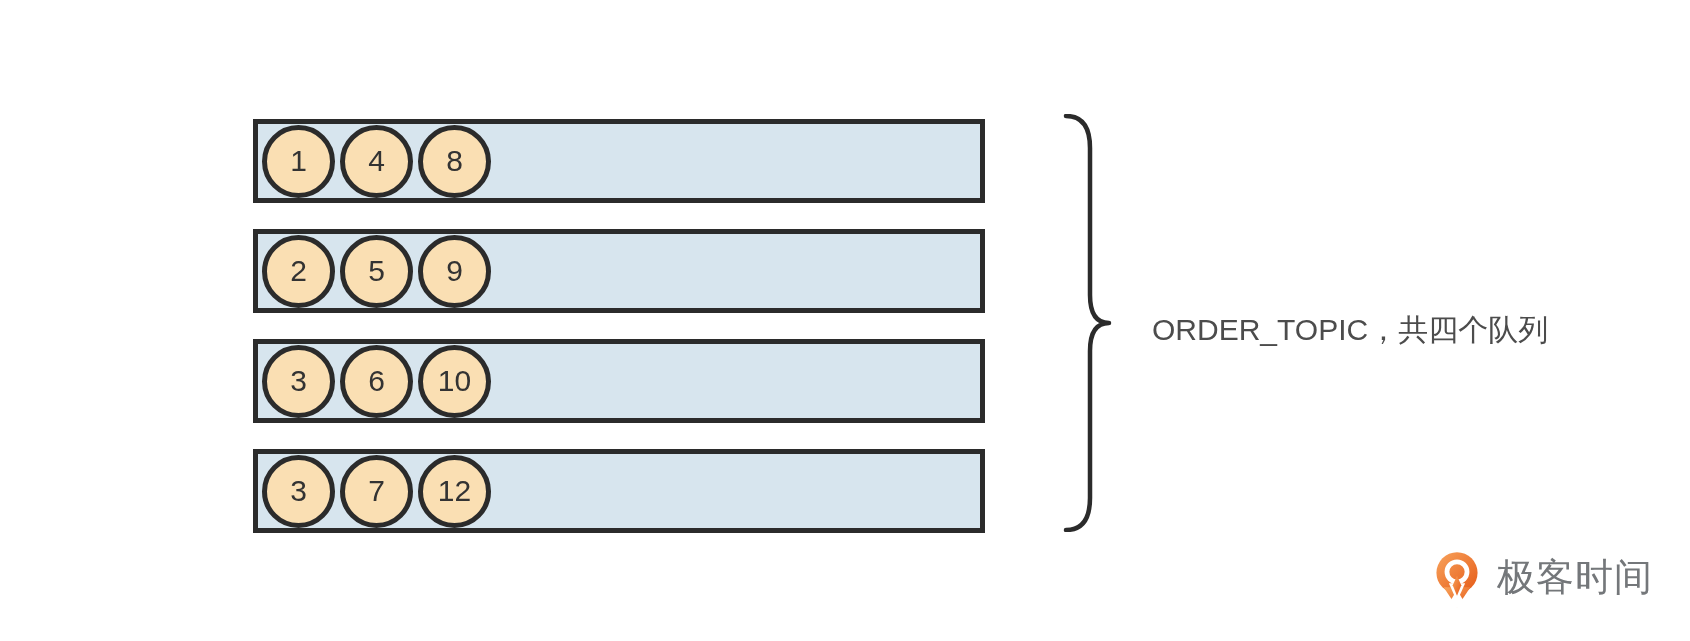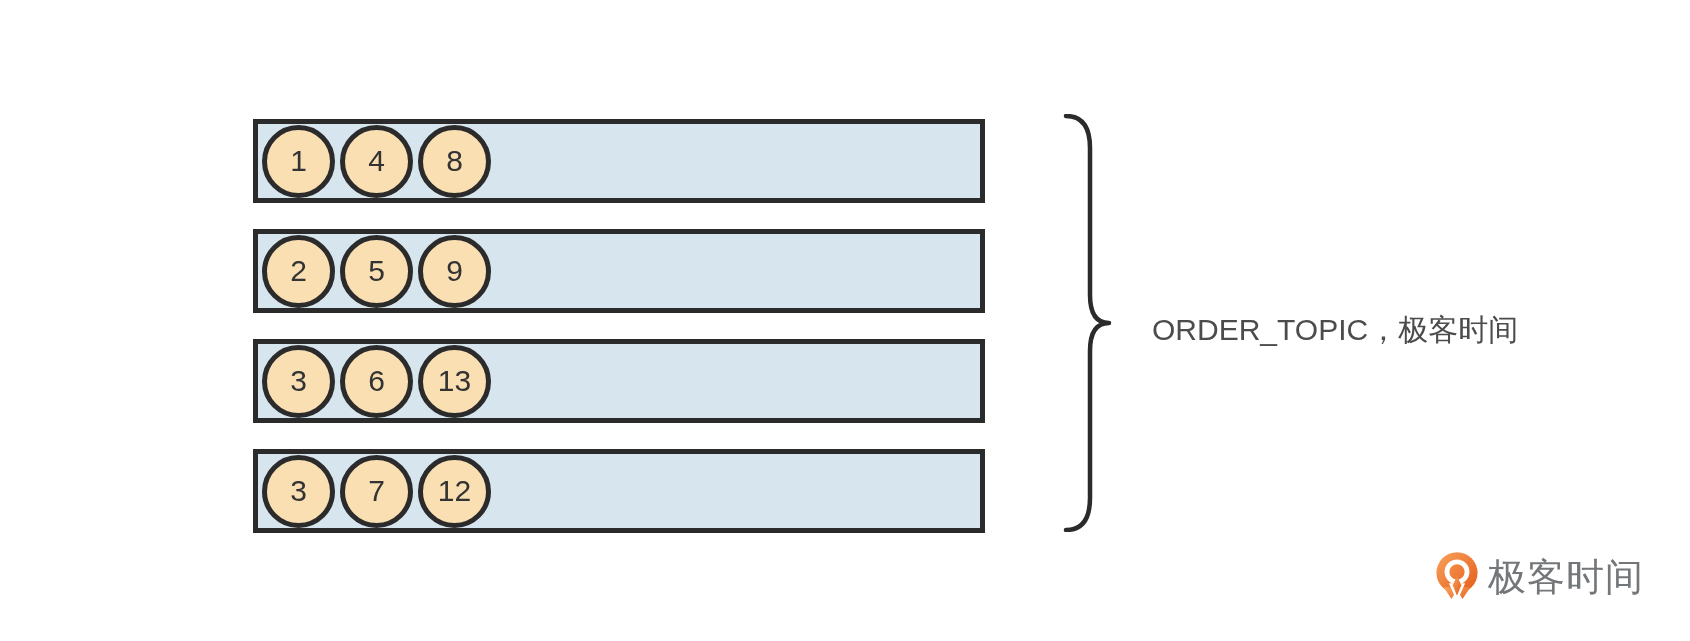--- a/index.html
+++ b/index.html
@@ -55,21 +55,21 @@
     transform: translateY(-50%);
     font-size: 30px;
     color: #4c4c4c;
     white-space: nowrap;
   }
   .logo {
     position: absolute;
     left: 1435px; top: 551px;
     display: flex;
     align-items: center;
-    gap: 9px;
+    gap: 18px;
   }
   .logo-icon-svg { width: 44px; height: 57px; display: block; }
   .logo-text {
     font-size: 38px;
     color: #74777a;
     font-weight: 500;
     letter-spacing: 1px;
     white-space: nowrap;
     line-height: 1;
     padding-bottom: 6px;
@@ -88,34 +88,34 @@
 
   <div class="queue-row q2">
     <div class="msg-circle">2</div>
     <div class="msg-circle">5</div>
     <div class="msg-circle">9</div>
   </div>
 
   <div class="queue-row q3">
     <div class="msg-circle">3</div>
     <div class="msg-circle">6</div>
-    <div class="msg-circle">13</div>
+    <div class="msg-circle">10</div>
   </div>
 
   <div class="queue-row q4">
     <div class="msg-circle">3</div>
     <div class="msg-circle">7</div>
     <div class="msg-circle">12</div>
   </div>
 
   <svg class="brace-svg" viewBox="0 0 50 418" aria-hidden="true">
     <path d="M 3 2 Q 27 2 27 34 L 27 181 Q 27 209 46 209 Q 27 209 27 237 L 27 384 Q 27 416 3 416" fill="none" stroke="#2b2b2b" stroke-width="4.5" stroke-linecap="round" stroke-linejoin="round"></path>
   </svg>
 
-  <div class="brace-label">ORDER_TOPIC，极客时间</div>
+  <div class="brace-label">ORDER_TOPIC，共四个队列</div>
 
   <div class="logo">
     <svg class="logo-icon-svg" viewBox="0 0 46 58" aria-hidden="true">
       <defs>
         <linearGradient id="gkgrad" x1="0" y1="0" x2="1" y2="1">
           <stop offset="0%" stop-color="#f8a35c"></stop>
           <stop offset="100%" stop-color="#e55a17"></stop>
         </linearGradient>
       </defs>
       <circle cx="23" cy="22" r="21.5" fill="url(#gkgrad)"></circle>

